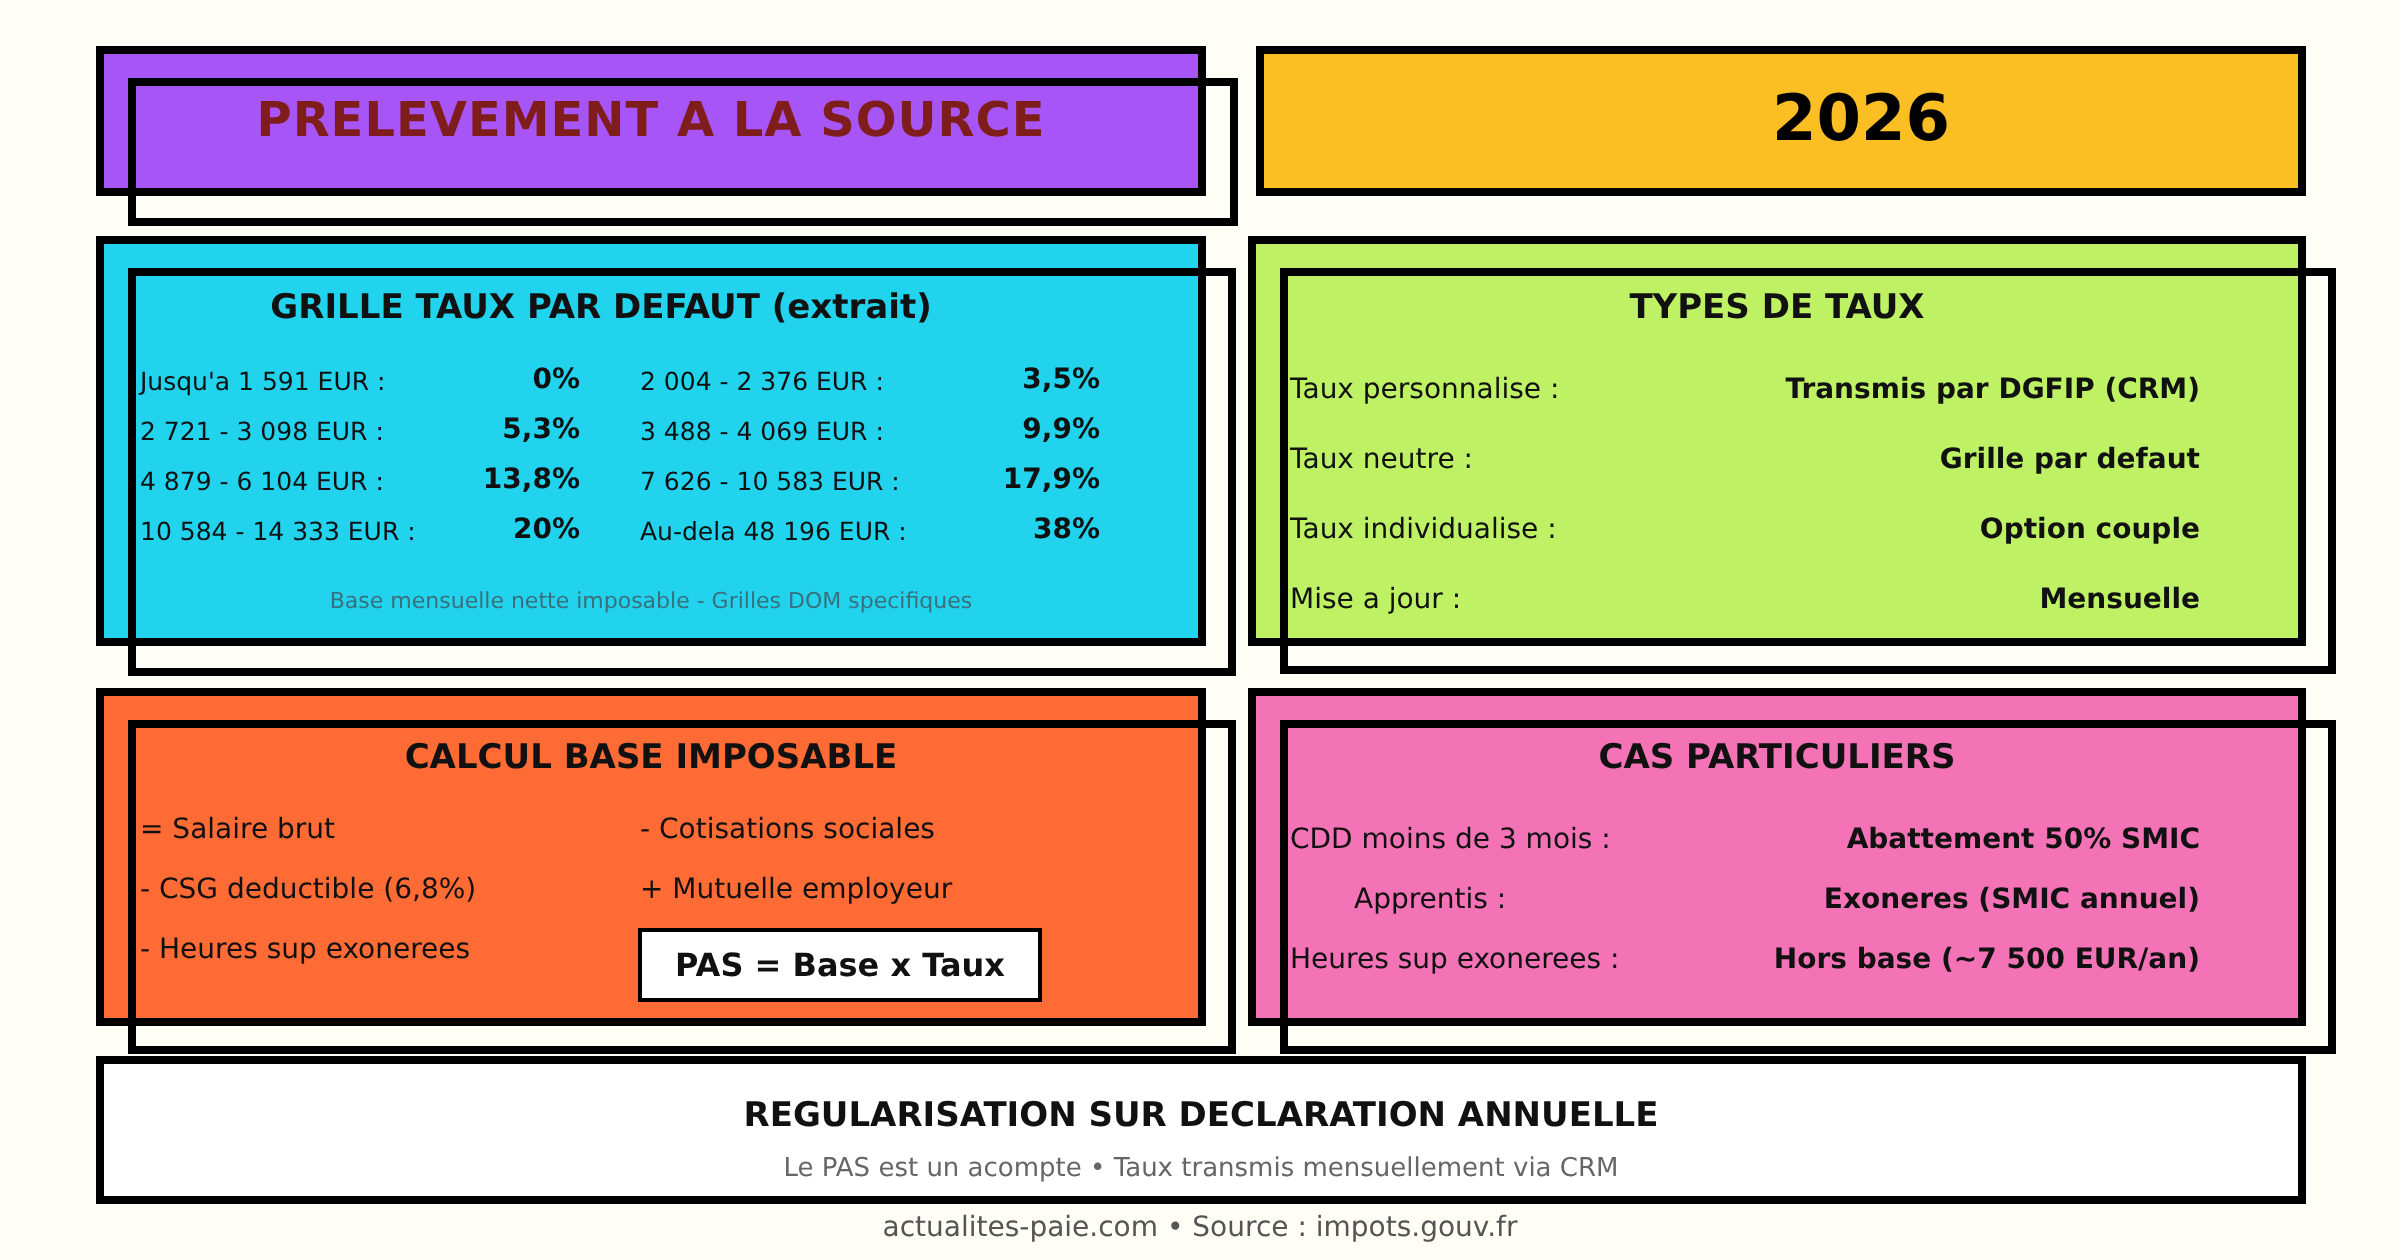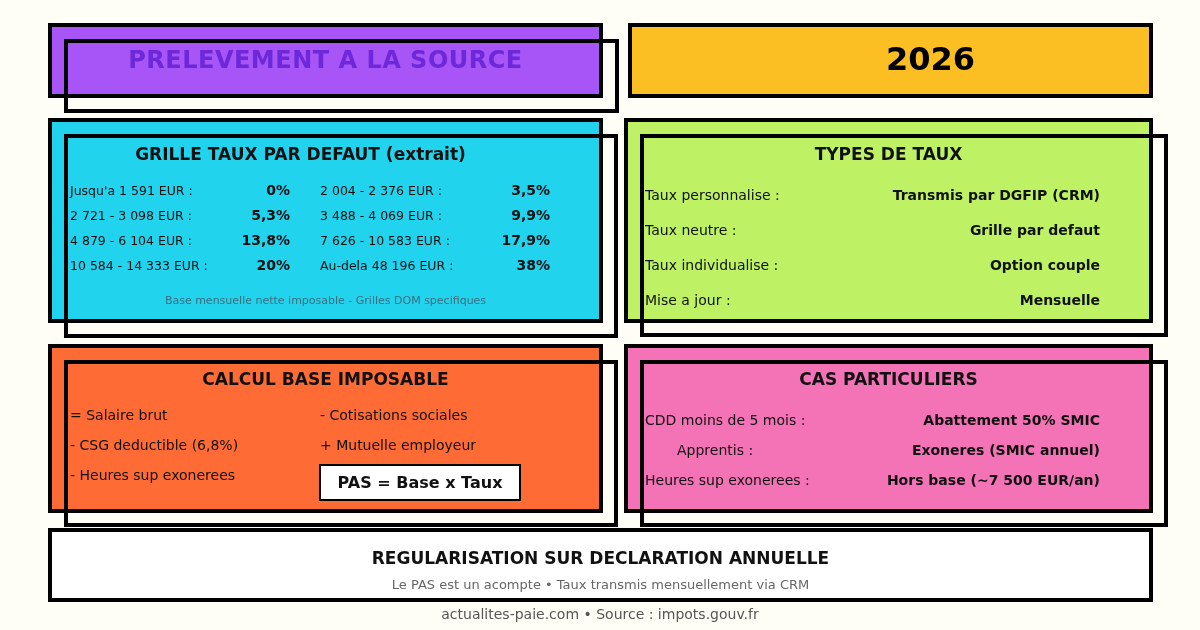--- a/index.html
+++ b/index.html
@@ -51,21 +51,21 @@
     position: absolute; left: 0; right: 0; top: 606px;
     text-align: center; font-size: 14px; color: #555;
   }
 </style>
 </head>
 <body>
 
 <div class="card" style="left:48px; top:23px; width:555px; height:75px; background:#a855f7;">
 </div>
 <div class="offset" style="left:64px; top:39px; width:555px; height:74px;"></div>
-<div class="title-main" style="left:48px; width:555px; top:46px; font-size:24px; color:#6d28d9; letter-spacing:0.5px;">PRELEVEMENT A LA SOURCE</div>
+<div class="title-main" style="left:48px; width:555px; top:46px; font-size:24px; color:#7f1d1d; letter-spacing:0.5px;">PRELEVEMENT A LA SOURCE</div>
 
 <div class="card" style="left:628px; top:23px; width:525px; height:75px; background:#fbbf24;">
 </div>
 <div class="title-main" style="left:628px; width:605px; top:40px; font-size:32px; color:#000;">2026</div>
 
 <div class="card" style="left:48px; top:118px; width:555px; height:205px; background:#22d3ee;"></div>
 <div class="offset" style="left:64px; top:134px; width:554px; height:204px;"></div>
 <div class="sec-title" style="left:48px; width:505px; top:144px;text-align:center;">GRILLE TAUX PAR DEFAUT (extrait)</div>
 
 <div>
@@ -115,21 +115,21 @@
 <span class="lbl row" style="left:70px; top:437px;">- CSG deductible (6,8%)</span>
 <span class="lbl row" style="left:70px; top:467px;">- Heures sup exonerees</span>
 <span class="lbl row" style="left:320px; top:407px;">- Cotisations sociales</span>
 <span class="lbl row" style="left:320px; top:437px;">+ Mutuelle employeur</span>
 <div class="pas-box">PAS = Base x Taux</div>
 
 <div class="card" style="left:624px; top:344px; width:529px; height:169px; background:#f472b6;"></div>
 <div class="offset" style="left:640px; top:360px; width:528px; height:167px;"></div>
 <div class="sec-title" style="left:624px; width:529px; top:369px;">CAS PARTICULIERS</div>
 
-<span class="lbl row" style="left:645px; top:412px;">CDD moins de 5 mois :</span>
+<span class="lbl row" style="left:645px; top:412px;">CDD moins de 3 mois :</span>
 <span class="val row" style="left:800px; width:300px; top:412px;">Abattement 50% SMIC</span>
 <span class="lbl row" style="left:645px; top:442px;padding-left:32px;">Apprentis :</span>
 <span class="val row" style="left:800px; width:300px; top:442px;">Exoneres (SMIC annuel)</span>
 <span class="lbl row" style="left:645px; top:472px;">Heures sup exonerees :</span>
 <span class="val row" style="left:800px; width:300px; top:472px;">Hors base (~7 500 EUR/an)</span>
 
 <div class="card" style="left:48px; top:528px; width:1105px; height:74px; background:#fff; z-index:8;"></div>
 <div class="sec-title" style="left:48px; width:1105px; top:548px; z-index:9;">REGULARISATION SUR DECLARATION ANNUELLE</div>
 <div class="note" style="left:48px; width:1105px; top:577px; font-size:13px; color:#666; z-index:9;">Le PAS est un acompte • Taux transmis mensuellement via CRM</div>
 

